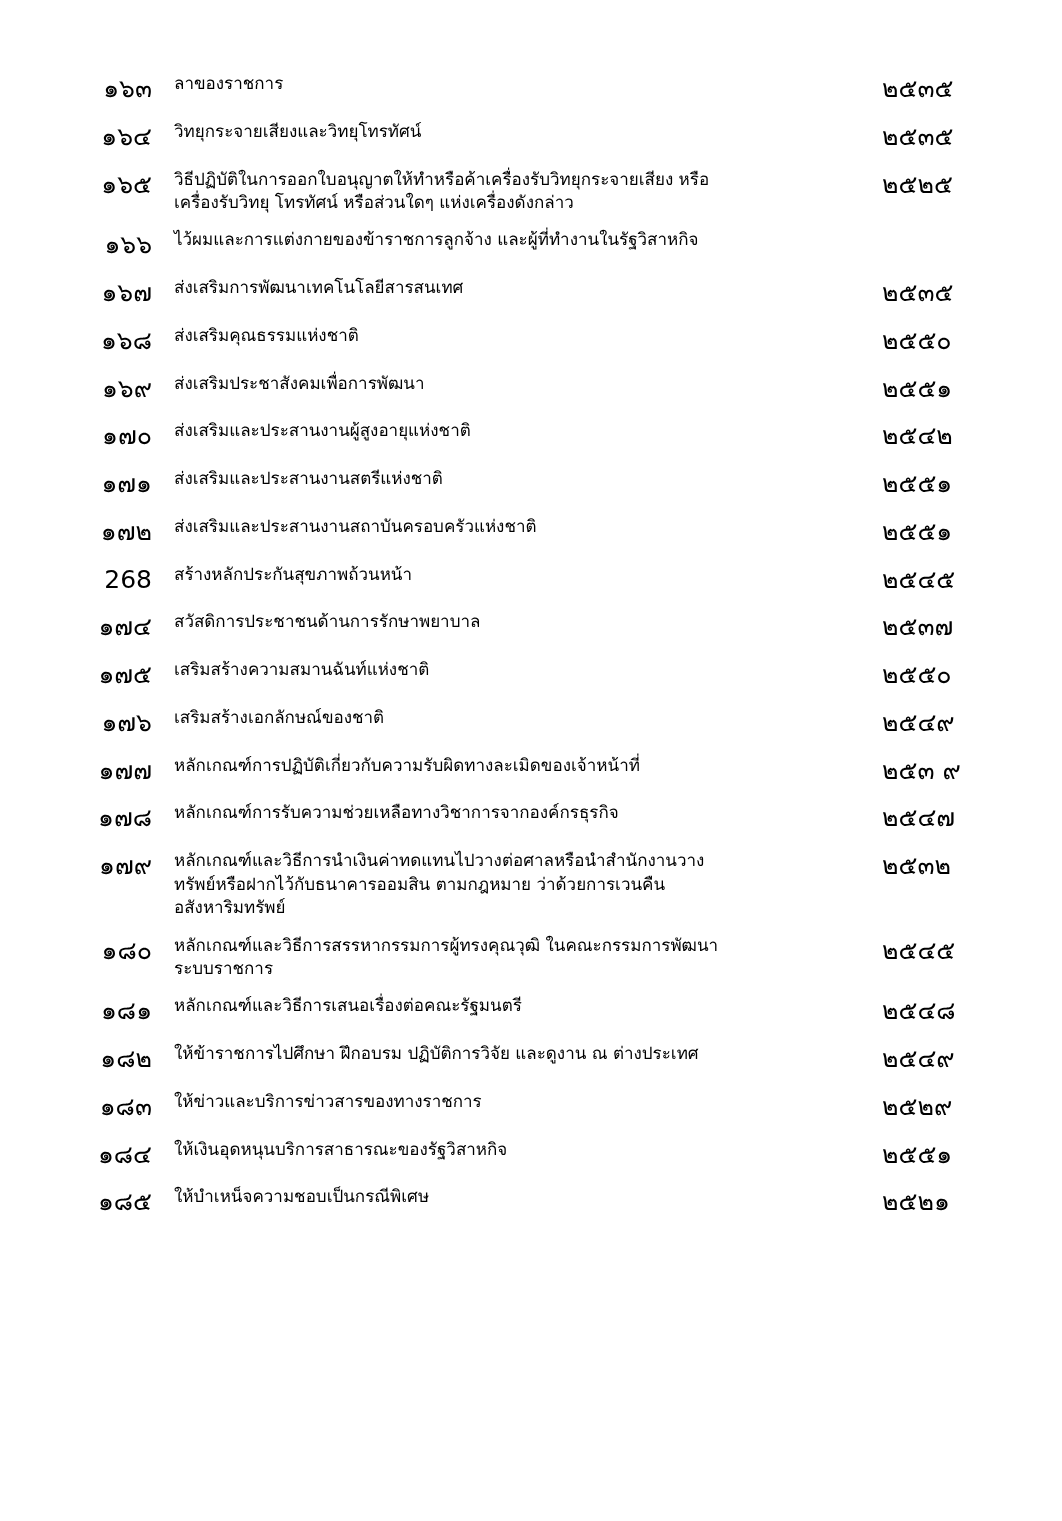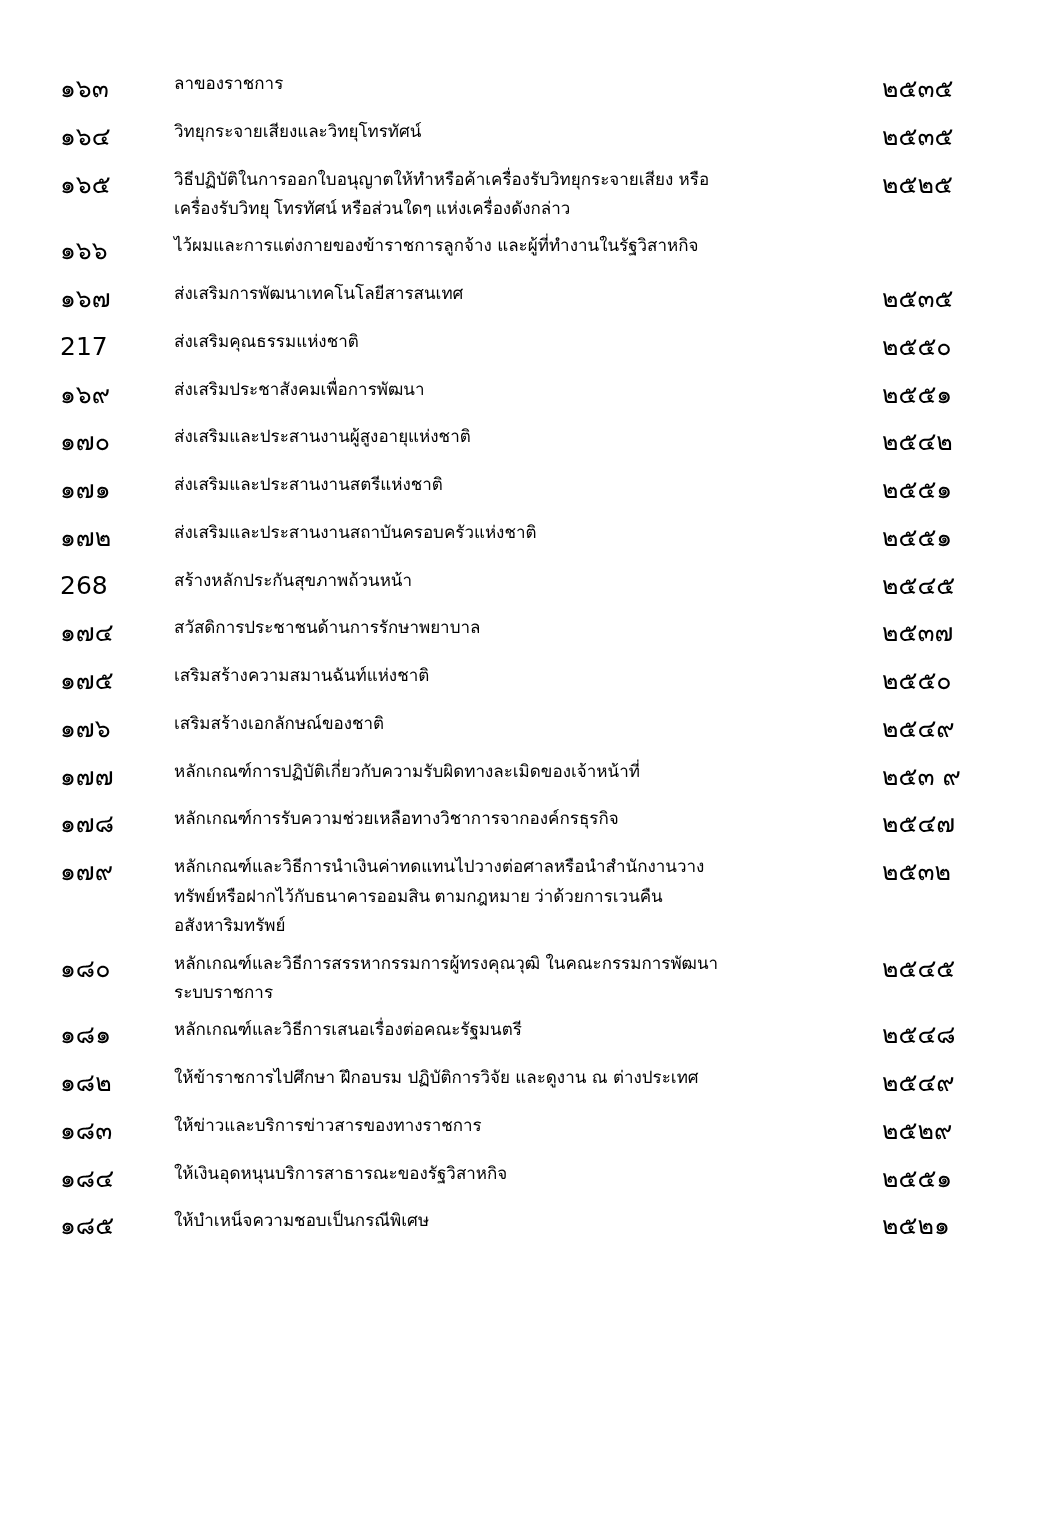--- a/index.html
+++ b/index.html
@@ -25,21 +25,21 @@
     width: 100%;
     border-collapse: collapse;
     table-layout: fixed;
   }
   .toc-row > td {
     vertical-align: top;
     padding: 0 0 14px 0;
   }
   .col-num {
     width: 92px;
-    text-align: left;
+    text-align: right;
     padding-right: 22px !important;
     font-size: 25px;
     line-height: 1.35;
     white-space: nowrap;
   }
   .col-title {
     font-size: 17px;
     line-height: 1.38;
     padding-right: 18px !important;
   }
@@ -47,22 +47,20 @@
     width: 120px;
     text-align: left;
     font-size: 25px;
     line-height: 1.35;
     white-space: nowrap;
   }
   .title-line {
     display: block;
   }
   .title-line + .title-line {
-    margin-top: 6px;
-    font-family: Liberation Serif, serif;
   }
 </style>
 </head>
 <body>
 
 <div class="page">
   <table class="toc-table">
     <tbody>
         <tr class="toc-row">
           <td class="col-num">๑๖๓</td>
@@ -94,21 +92,21 @@
           <td class="col-year"></td>
         </tr>
         <tr class="toc-row">
           <td class="col-num">๑๖๗</td>
           <td class="col-title">
             <span class="title-line">ส่งเสริมการพัฒนาเทคโนโลยีสารสนเทศ</span>
           </td>
           <td class="col-year">๒๕๓๕</td>
         </tr>
         <tr class="toc-row">
-          <td class="col-num">217</td>
+          <td class="col-num">๑๖๘</td>
           <td class="col-title">
             <span class="title-line">ส่งเสริมคุณธรรมแห่งชาติ</span>
           </td>
           <td class="col-year">๒๕๕๐</td>
         </tr>
         <tr class="toc-row">
           <td class="col-num">๑๖๙</td>
           <td class="col-title">
             <span class="title-line">ส่งเสริมประชาสังคมเพื่อการพัฒนา</span>
           </td>

